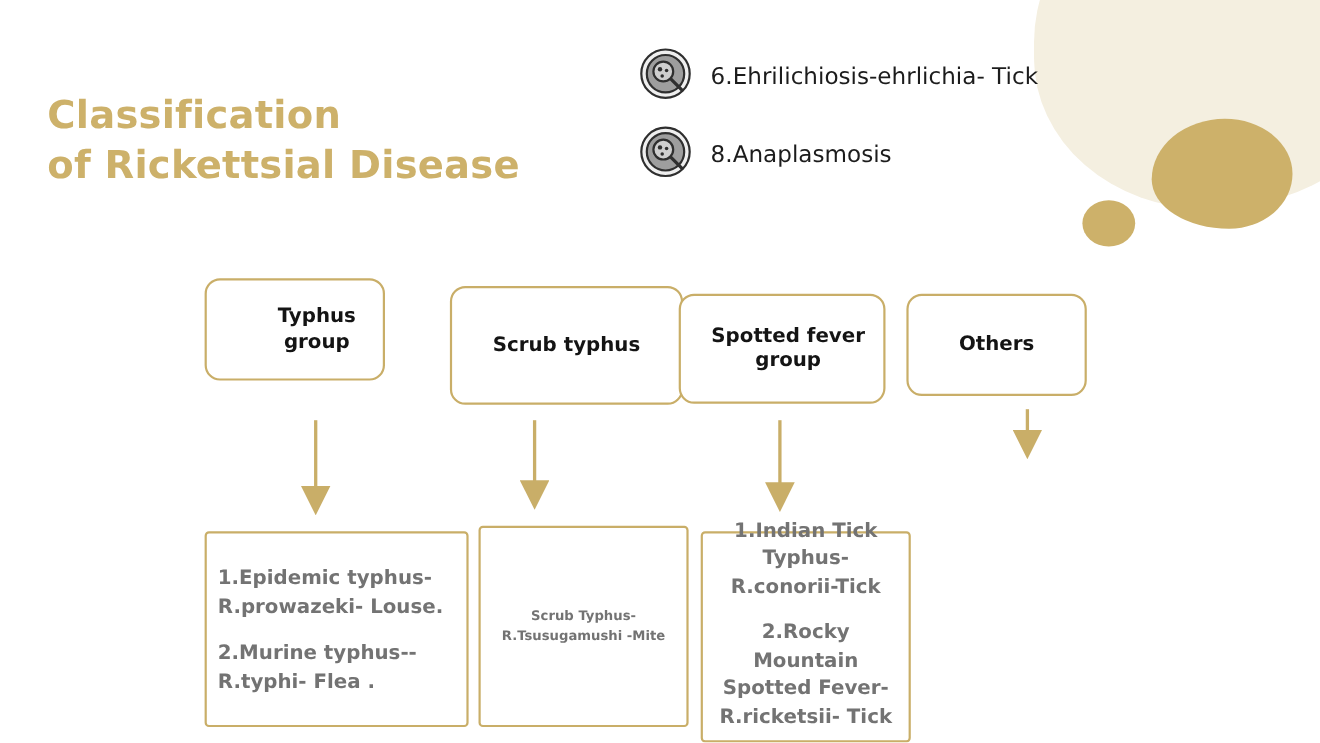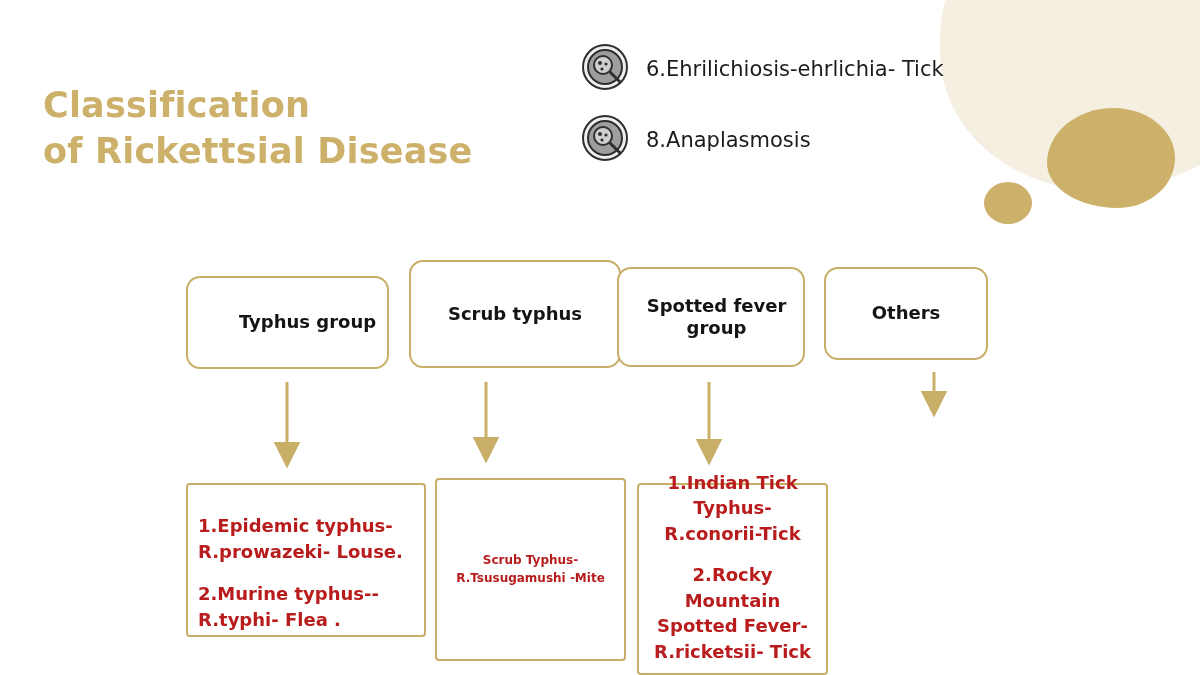--- a/index.html
+++ b/index.html
@@ -99,37 +99,37 @@
     display: flex;
     align-items: center;
     justify-content: center;
     text-align: center;
     font-weight: bold;
     color: #141414;
     box-sizing: border-box;
   }
   .box-top { font-size: 18px; line-height: 1.25; }
 
-  #box-typhus    { left: 186px; top: 276px; width: 203px; height: 93px; padding-left: 40px; }
+  #box-typhus    { left: 186px; top: 253px; width: 164px; height: 93px; padding-left: 40px; }
   #box-scrub     { left: 409px; top: 260px; width: 212px; height: 108px; }
   #box-spotted   { left: 617px; top: 267px; width: 188px; height: 100px; padding-left: 11px; }
   #box-others    { left: 824px; top: 267px; width: 164px; height: 93px; }
 
   
   .box-detail {
     position: absolute;
     border: 2px solid #c9ae68;
     border-radius: 4px;
     background: #ffffff;
     box-sizing: border-box;
-    color: #b91c1c;
+    color: #737373;
     font-weight: bold;
   }
   #detail-typhus {
-    left: 186px; top: 483px; width: 240px; height: 154px;
+    left: 186px; top: 483px; width: 240px; height: 178px;
     padding: 28px 0 0 10px;
     font-size: 18px;
     line-height: 1.45;
   }
   #detail-scrub {
     left: 435px; top: 478px; width: 191px; height: 183px;
     display: flex; align-items: center; justify-content: center; text-align: center;
     font-size: 12px;
     line-height: 1.45;
     padding: 0 6px;

